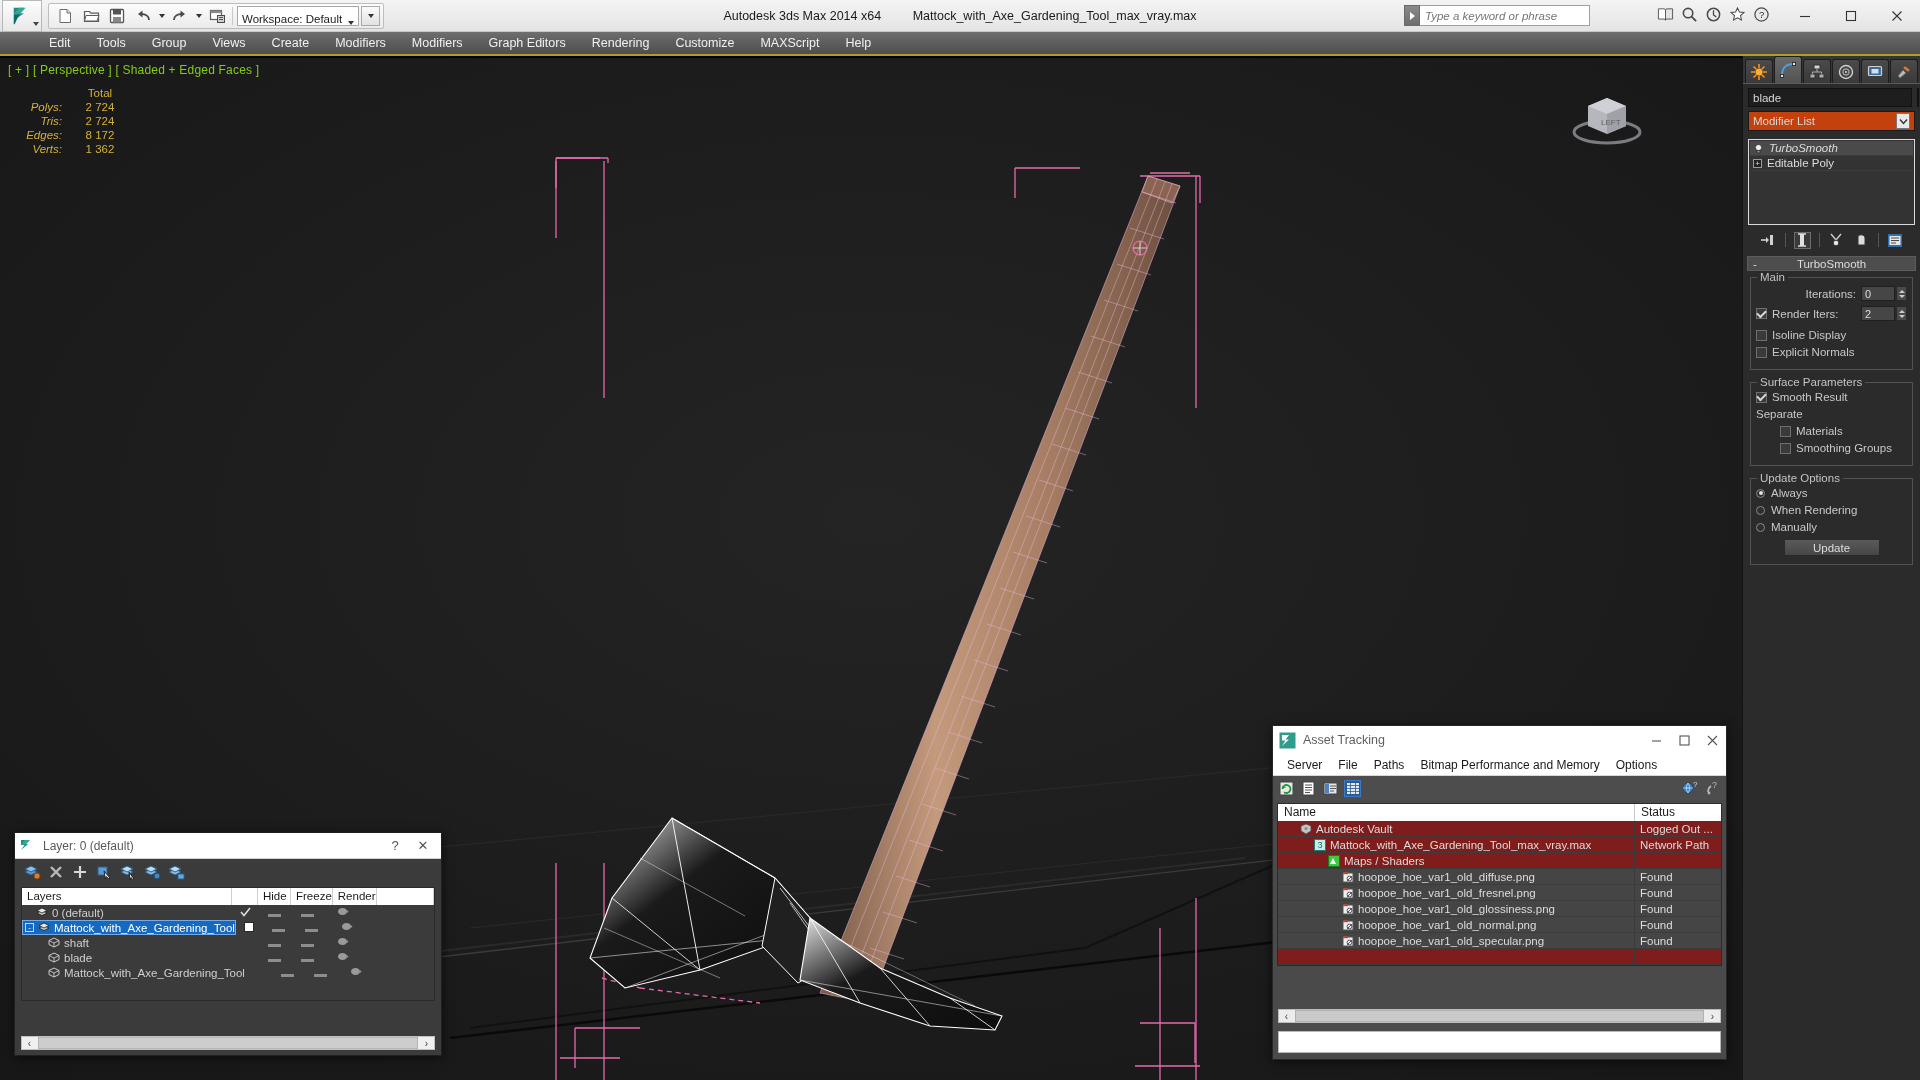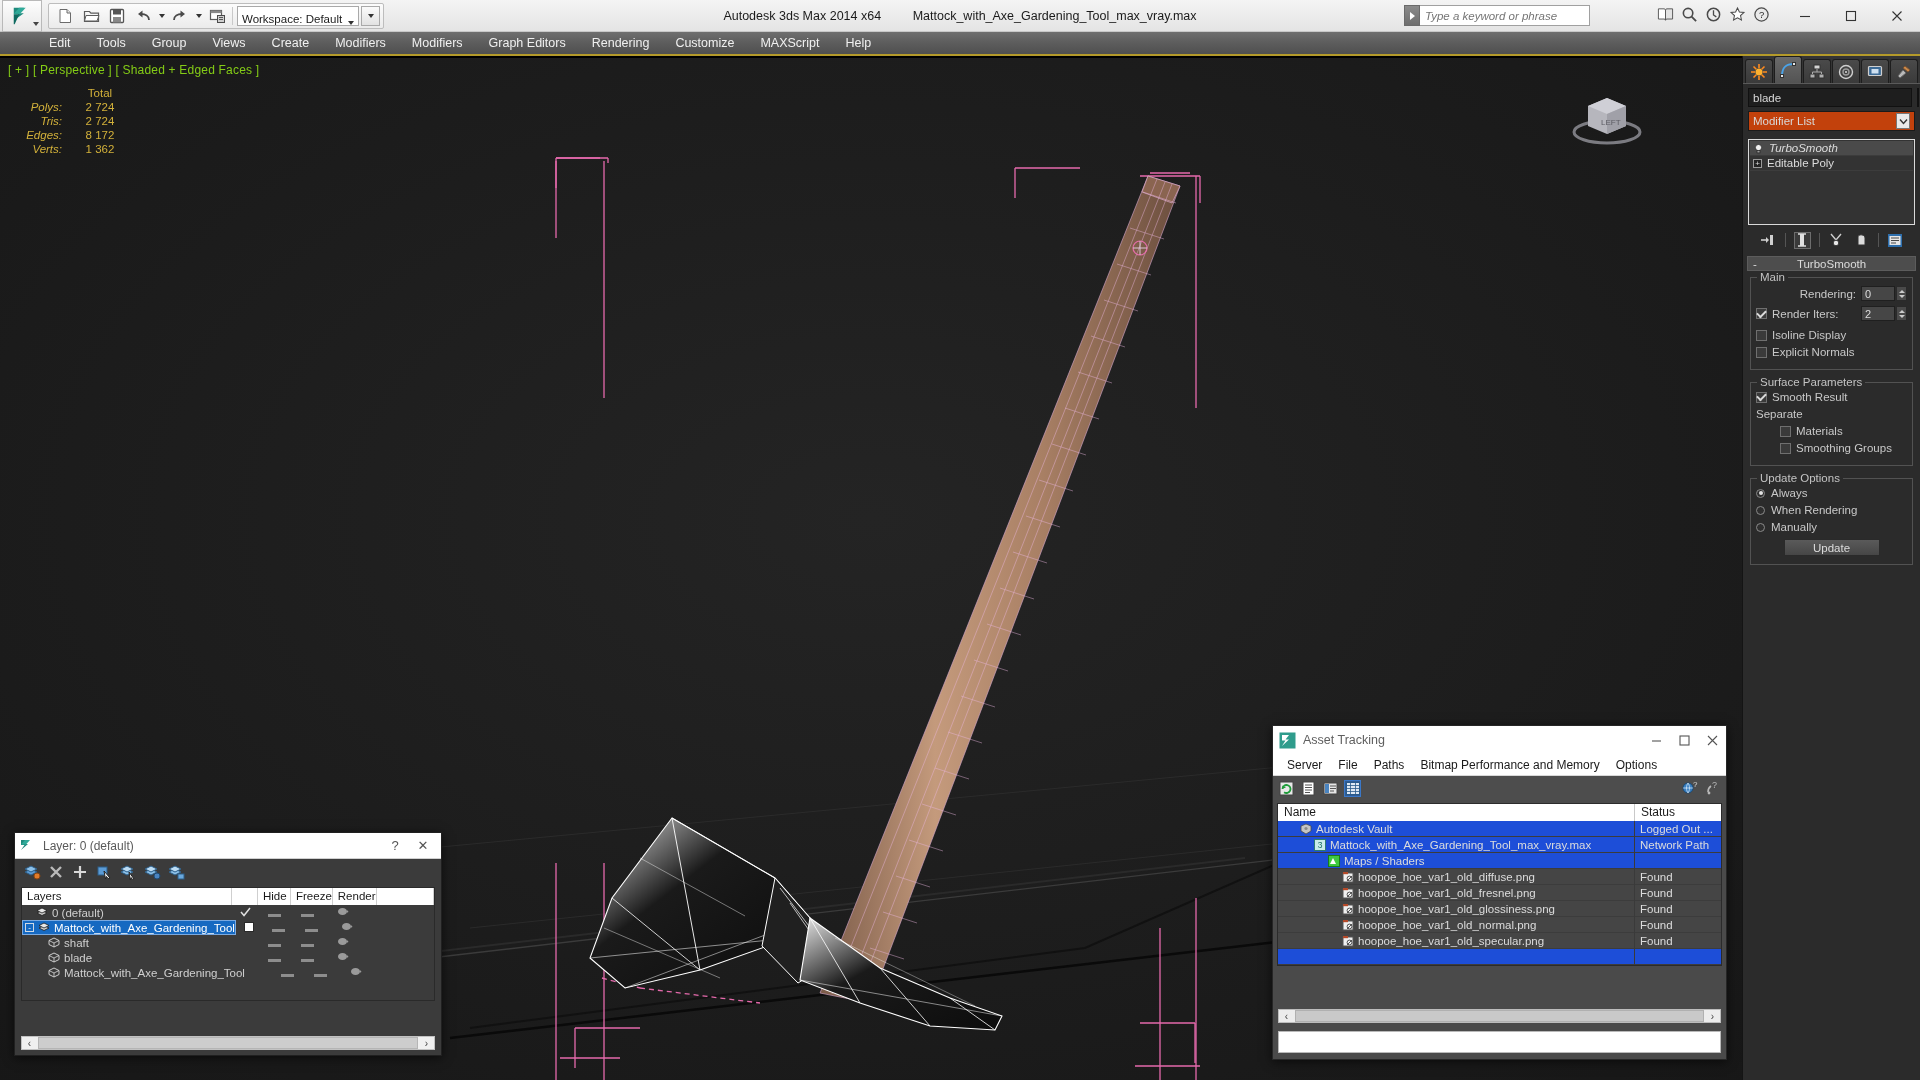--- a/index.html
+++ b/index.html
@@ -254,21 +254,21 @@
   
   .asset-dlg { left:1272px; top:725px; width:455px; height:335px; background:#4a4a4a; border:1px solid #262626; }
   .asset-title { height:28px; background:#fff; display:flex; align-items:center; padding-left:6px; }
   .asset-title .tt { color:#5f5f5f; font-size:12.5px; margin-left:7px; }
   .at-menubar { height:22px; background:#fff; display:flex; align-items:center; padding-left:6px; gap:0; border-bottom:1px solid #d8d8d8;}
   .at-menu { font-size:12px; color:#1a1a1a; padding:2px 8px; }
   .at-toolbar { height:24px; background:#4d4d4d; display:flex; align-items:center; padding:0 5px; gap:5px; }
   .at-tb { width:17px;height:17px;display:flex;align-items:center;justify-content:center; }
   .at-tb.sel { border:1px solid #3a78c8; background:#2f5d96; }
   .at-right { margin-left:auto; display:flex; gap:6px; }
-  .at-grid { margin:3px 4px 0 4px; border:1px solid #2b2b2b; background:#1d4ed8; }
+  .at-grid { margin:3px 4px 0 4px; border:1px solid #2b2b2b; background:#7f1d1d; }
   .ag-head { display:flex; height:17px; background:#fff; color:#1a1a1a; font-size:12px; align-items:center; }
   .ag-head .h-name { flex:1; padding-left:6px; border-right:1px solid #c9c9c9; height:17px; line-height:17px;}
   .ag-head .h-status { flex:0 0 86px; padding-left:6px; height:17px; line-height:17px;}
   .ag-row { display:flex; height:16px; align-items:center; color:#dcdcdc; font-size:11.5px; }
   .ag-row .r-name { flex:1; display:flex; align-items:center; gap:4px; border-right:1px solid #3a3a3a; height:16px; overflow:hidden; }
   .ag-row .r-status { flex:0 0 86px; padding-left:5px; }
   .ag-row.alt { background:#454545; }
   .ag-row.rowline { border-bottom:1px solid #3c3c3c; }
   .asset-scroll {
     position:absolute; left:5px; right:5px; bottom:36px; height:14px;
@@ -706,21 +706,21 @@
     <div class="rollout">
       <div class="roll-head">
         <span class="minus">-</span>
         <span>TurboSmooth</span>
       </div>
 
       <div class="group">
         <span class="gtitle">Main</span>
 
         <div class="frow">
-          <span class="lbl">Rendering:</span>
+          <span class="lbl">Iterations:</span>
           <span class="spin-field">0</span>
           <span class="spin-btns">
               <i class="up"></i>
               <i class="dn"></i>
             </span>
         </div>
 
         <div class="frow">
           <span class="chk on"></span>
           <span>Render Iters:</span>

